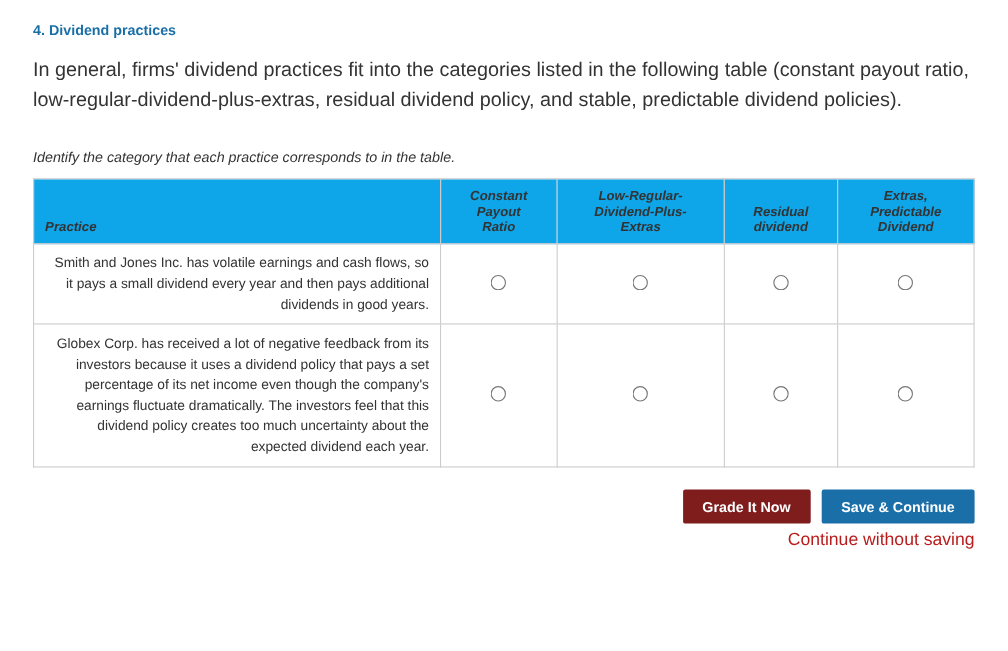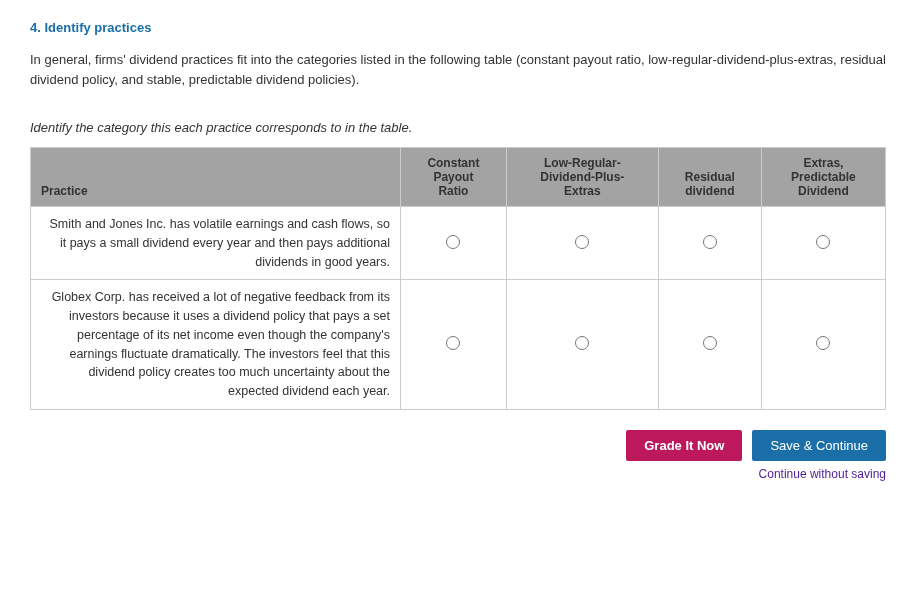--- a/index.html
+++ b/index.html
@@ -6,21 +6,21 @@
     body {
       font-family: Arial, sans-serif;
       font-size: 13px;
       color: #333;
       background: #fff;
       width: 916px;
       min-height: 592px;
       padding: 20px 30px;
     }
     .intro-text {
-      font-size: 13px;
+      font-size: 18px;
       line-height: 1.5;
       margin-bottom: 16px;
       color: #333;
     }
     .instruction-text {
       font-style: italic;
       font-size: 13px;
       margin-bottom: 12px;
       color: #333;
     }
@@ -34,21 +34,22 @@
       border: 1px solid #ccc;
       padding: 8px 10px;
       vertical-align: middle;
       font-size: 12.5px;
     }
     thead th {
       text-align: center;
       font-weight: bold;
       vertical-align: bottom;
       font-size: 12px;
-      background: #a3a3a3;
+      background: #0ea5e9;
+      font-style: italic;
     }
     thead th.practice-col {
       text-align: left;
       vertical-align: bottom;
     }
     td.practice-cell {
       text-align: right;
       vertical-align: top;
       width: 370px;
       line-height: 1.5;
@@ -67,64 +68,64 @@
       flex-direction: column;
       align-items: flex-end;
       gap: 6px;
       margin-top: 10px;
     }
     .button-row {
       display: flex;
       gap: 10px;
     }
     .btn-grade {
-      background-color: #be185d;
+      background-color: #7f1d1d;
       color: #fff;
       border: none;
       padding: 8px 18px;
       font-size: 13px;
       font-weight: bold;
       cursor: pointer;
       border-radius: 2px;
     }
     .btn-save {
       background-color: #1a6fa8;
       color: #fff;
       border: none;
       padding: 8px 18px;
       font-size: 13px;
-      font-weight: normal;
+      font-weight: bold;
       cursor: pointer;
       border-radius: 2px;
     }
     .link-continue {
-      color: #4c1d95;
-      font-size: 12px;
+      color: #b91c1c;
+      font-size: 16px;
       cursor: pointer;
       text-decoration: none;
       text-align: center;
     }
   </style>
 </head>
 <body>
 
 
 
 <div>
   <span style="color:#1a6fa8;font-weight:bold;font-size:13px;">4.</span>
-  <span style="color:#1a6fa8;font-weight:bold;font-size:13px;">Identify practices</span>
+  <span style="color:#1a6fa8;font-weight:bold;font-size:13px;">Dividend practices</span>
 </div>
 
 <br>
 
 <p class="intro-text">In general, firms' dividend practices fit into the categories listed in the following table (constant payout ratio, low-regular-dividend-plus-extras, residual dividend policy, and stable, predictable dividend policies).</p>
 
 <br>
 
-<p class="instruction-text">Identify the category this each practice corresponds to in the table.</p>
+<p class="instruction-text">Identify the category that each practice corresponds to in the table.</p>
 
 <table>
   <thead>
     <tr>
       <th class="practice-col">Practice</th>
       <th style="white-space:pre-line;">Constant
 Payout
 Ratio</th>
       <th style="white-space:pre-line;text-align:center;">Low-Regular-
 Dividend-Plus-

